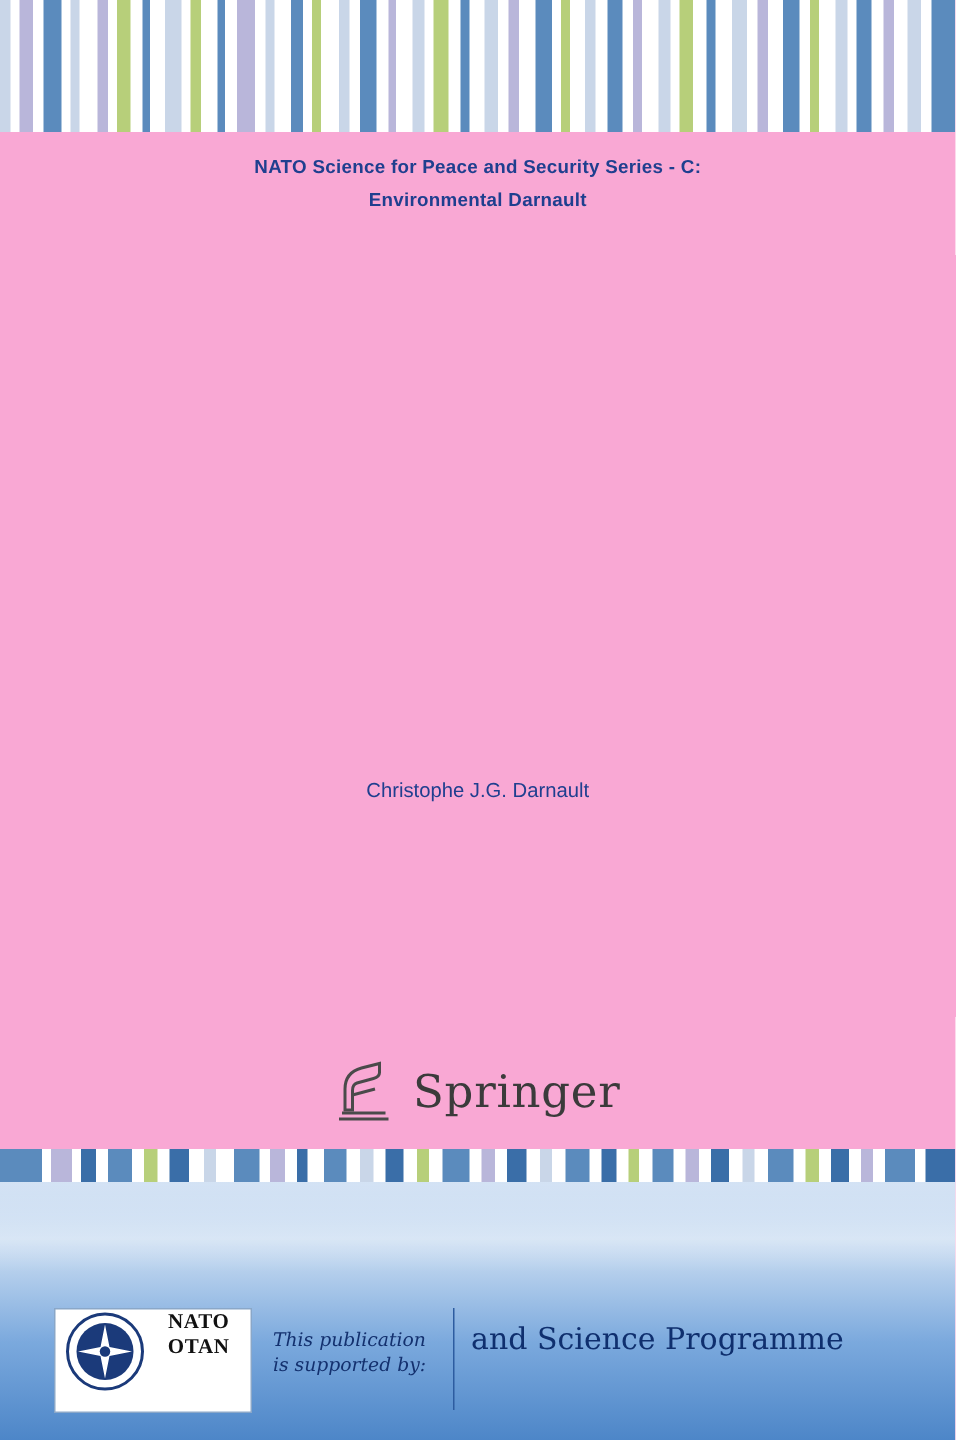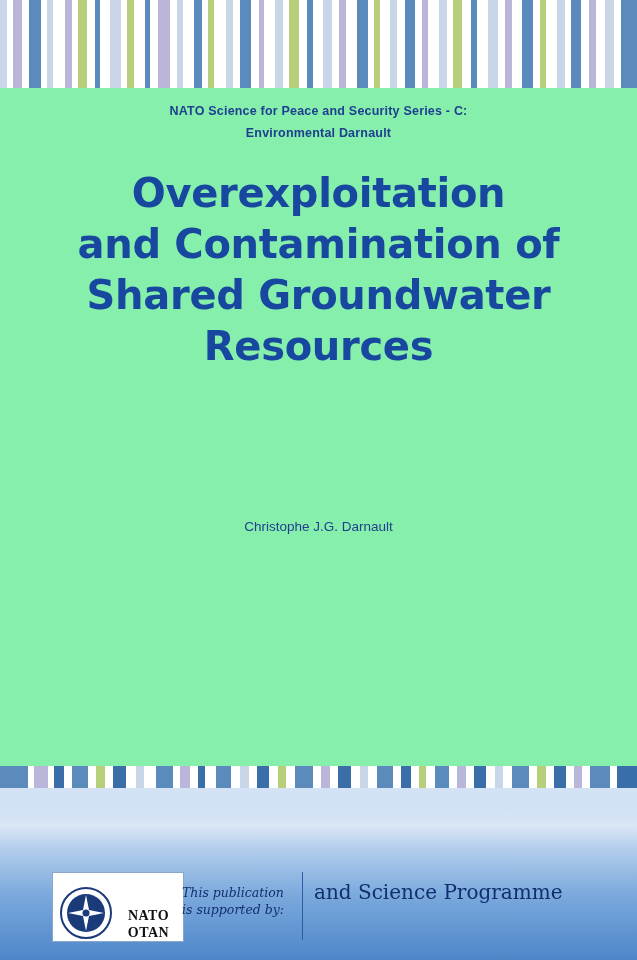--- a/index.html
+++ b/index.html
@@ -7,21 +7,21 @@
     padding: 0;
     background: #ffffff;
   }
   body {
     font-family: "Liberation Sans", sans-serif;
   }
   .cover {
     position: relative;
     width: 637px;
     height: 960px;
-    background: #86efac;
+    background: #f9a8d4;
     overflow: hidden;
   }
 
   
   .top-band {
     position: absolute;
     top: 0; left: 0;
     width: 637px;
     height: 88px;
     background: #ffffff;
@@ -144,22 +144,21 @@
   
   .nato-box {
     position: absolute;
     top: 872px;
     left: 36px;
     width: 130px;
     height: 68px;
     background: #ffffff;
     border: 1px solid #8aa7c8;
     display: flex;
-    align-items: flex-end;
-    margin-left: 16px;
+    align-items: flex-start;
   }
   .nato-emblem {
     width: 56px;
     height: 56px;
     margin-left: 5px;
     flex: none;
   }
   .nato-words {
     flex: 1;
     text-align: center;
@@ -292,29 +291,34 @@
       <div class="stripe" style="left: 605px; width: 9px; background: rgb(201, 214, 232);"></div>
       <div class="stripe" style="left: 616px; width: 5px; background: rgb(255, 255, 255);"></div>
       <div class="stripe" style="left: 621px; width: 16px; background: rgb(91, 139, 189);"></div>
     </div>
 
   <div class="series">
     <div>NATO Science for Peace and Security Series - C:</div>
     <div>Environmental Darnault</div>
   </div>
 
-  <div class="title">
-    <div>Overexploitation</div>
-    <div>and Contamination of</div>
-    <div>Shared Groundwater</div>
-    <div>Resources</div>
-  </div>
 
   <div class="editor-name">Christophe J.G. Darnault</div>
 
+  <div class="springer">
+    <span class="springer-mark">
+      <svg width="40" height="44" viewBox="0 0 40 44">
+        <path d="M7 34 L7 20 Q7 9 18 6 L30 3 L30 9 Q30 12 26 13 L15 16 Q12 17 12 21 L12 34 Z" fill="none" stroke="#4a4a4a" stroke-width="2"></path>
+        <path d="M12 24 L27 20" stroke="#4a4a4a" stroke-width="2" fill="none"></path>
+        <path d="M5 36 L34 36" stroke="#4a4a4a" stroke-width="2" fill="none"></path>
+        <path d="M3 40 L36 40" stroke="#4a4a4a" stroke-width="2" fill="none"></path>
+      </svg>
+    </span>
+    <span class="springer-name">Springer</span>
+  </div>
 
   <div class="mid-band" id="mid-band">
       <div class="dash" style="left: 0px; width: 28px; background: rgb(91, 139, 189);"></div>
       <div class="dash" style="left: 34px; width: 14px; background: rgb(185, 182, 218);"></div>
       <div class="dash" style="left: 54px; width: 10px; background: rgb(58, 110, 168);"></div>
       <div class="dash" style="left: 72px; width: 16px; background: rgb(91, 139, 189);"></div>
       <div class="dash" style="left: 96px; width: 9px; background: rgb(183, 207, 122);"></div>
       <div class="dash" style="left: 113px; width: 13px; background: rgb(58, 110, 168);"></div>
       <div class="dash" style="left: 136px; width: 8px; background: rgb(201, 214, 232);"></div>
       <div class="dash" style="left: 156px; width: 17px; background: rgb(91, 139, 189);"></div>

